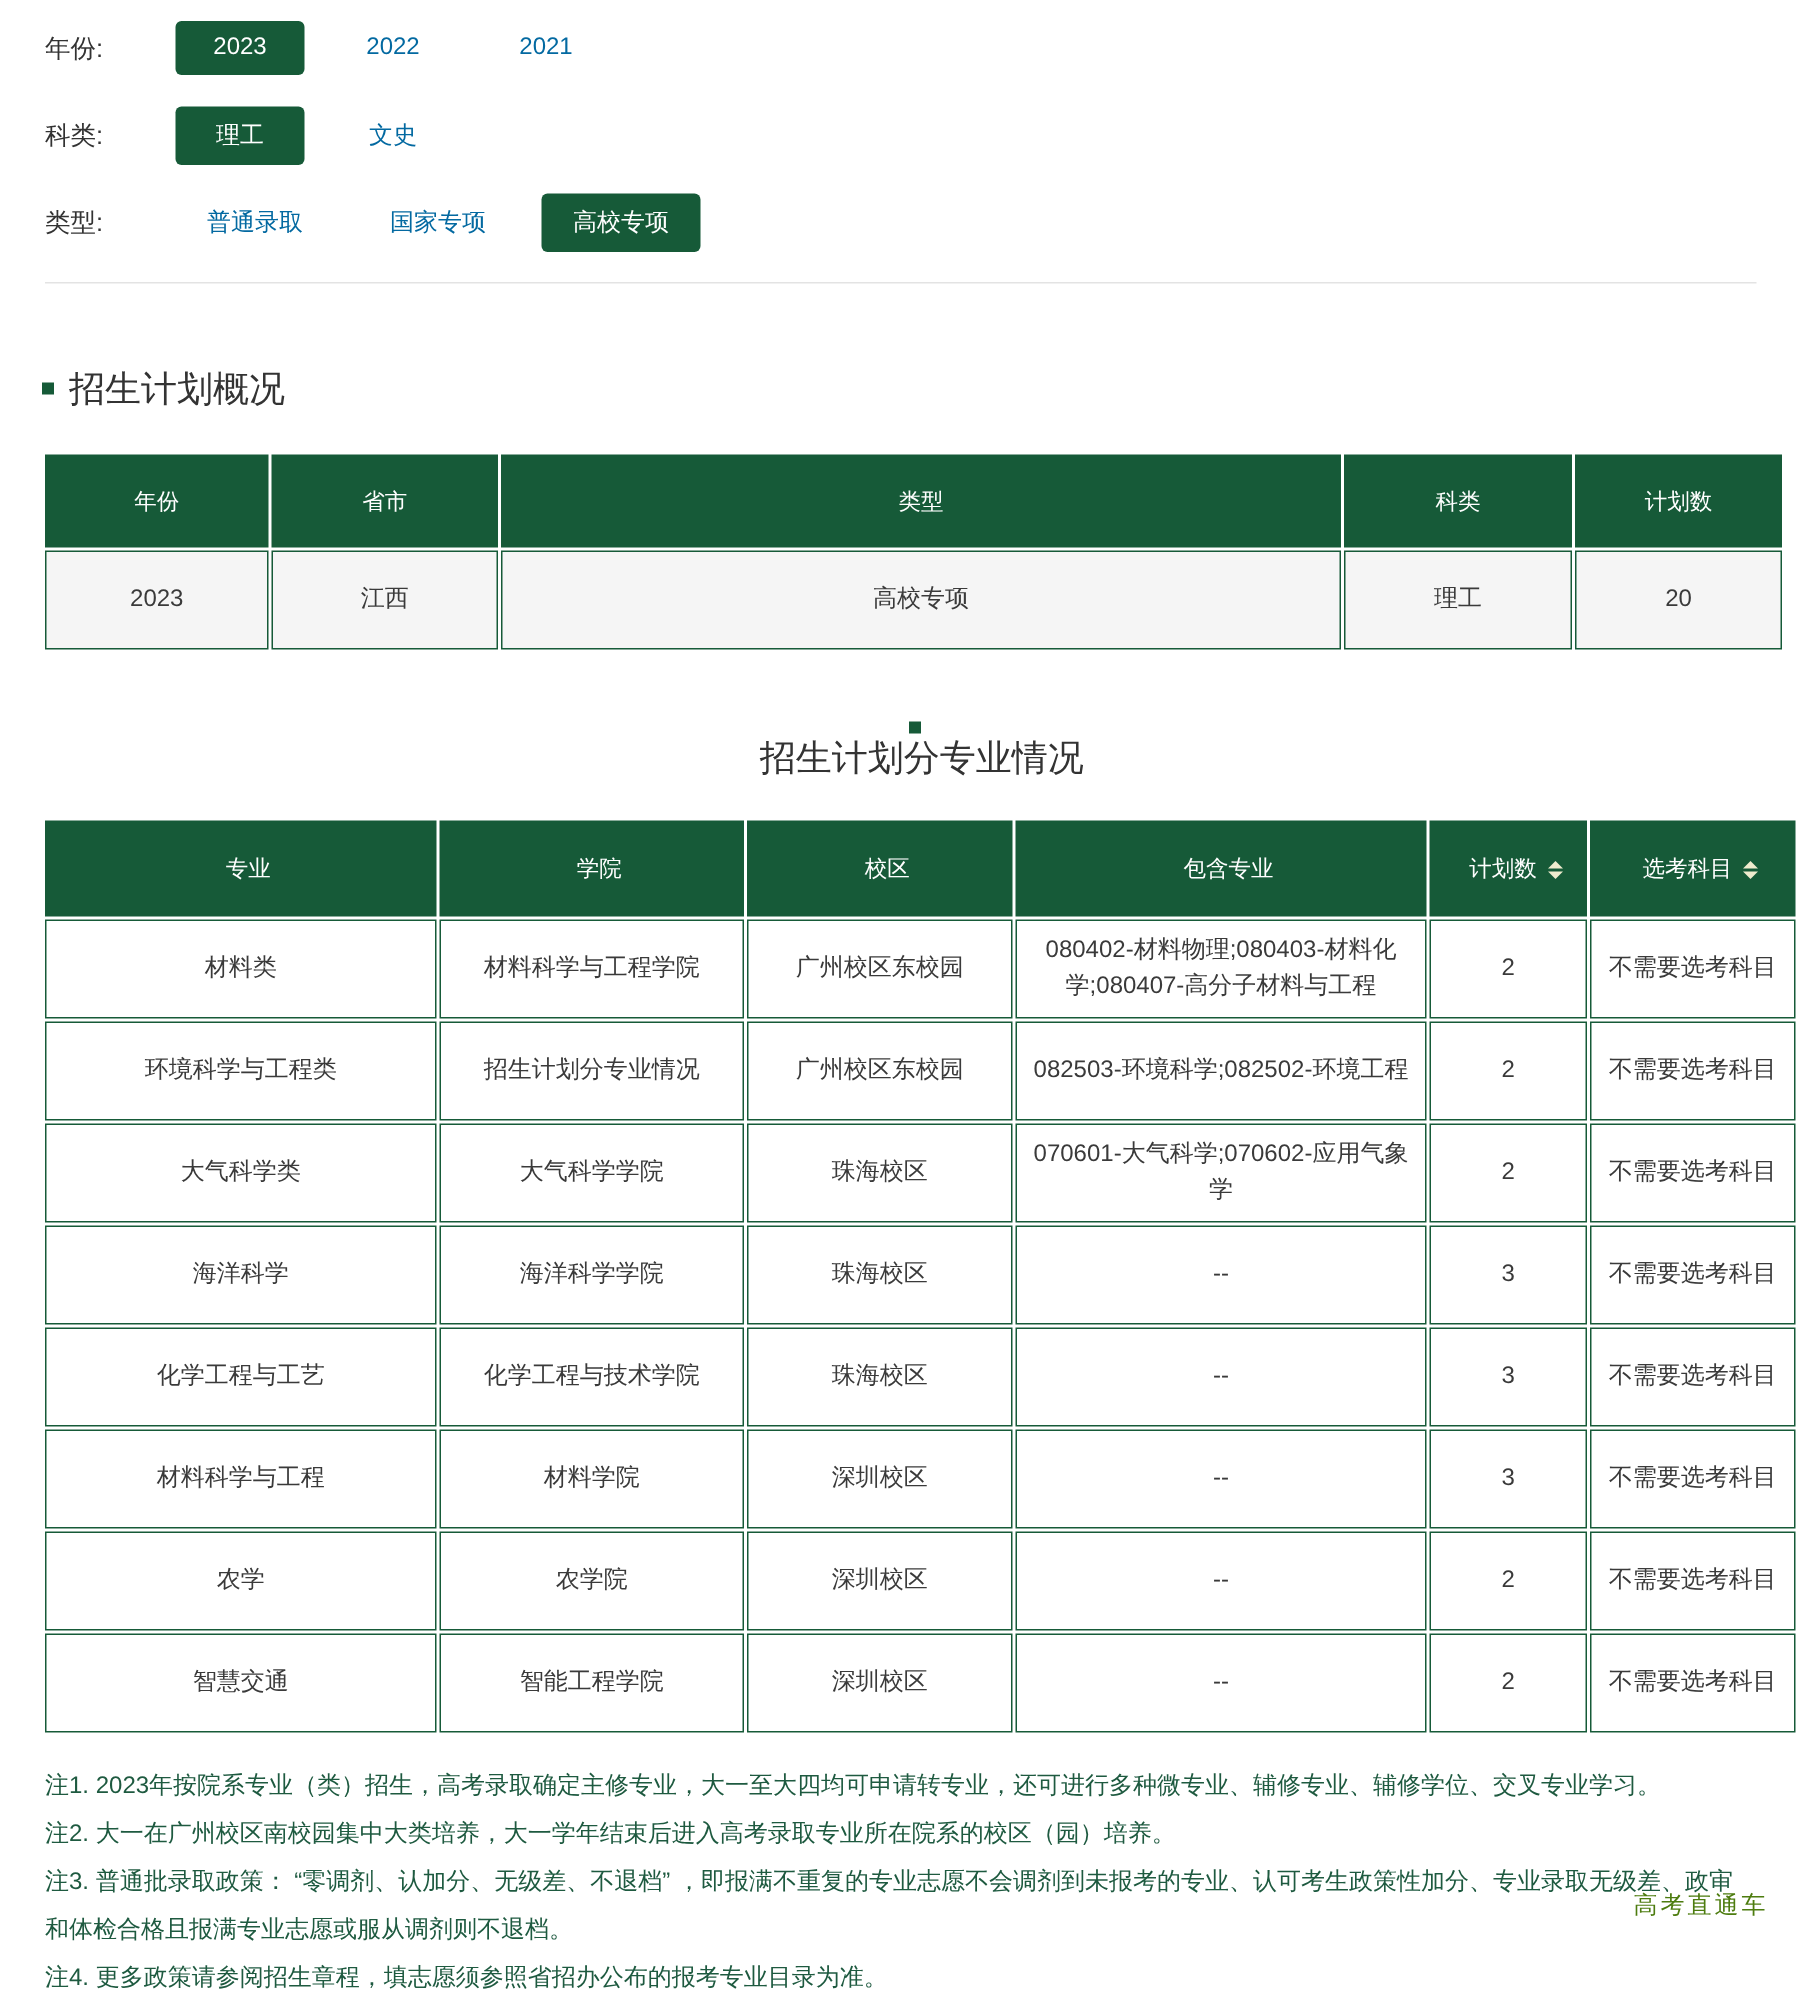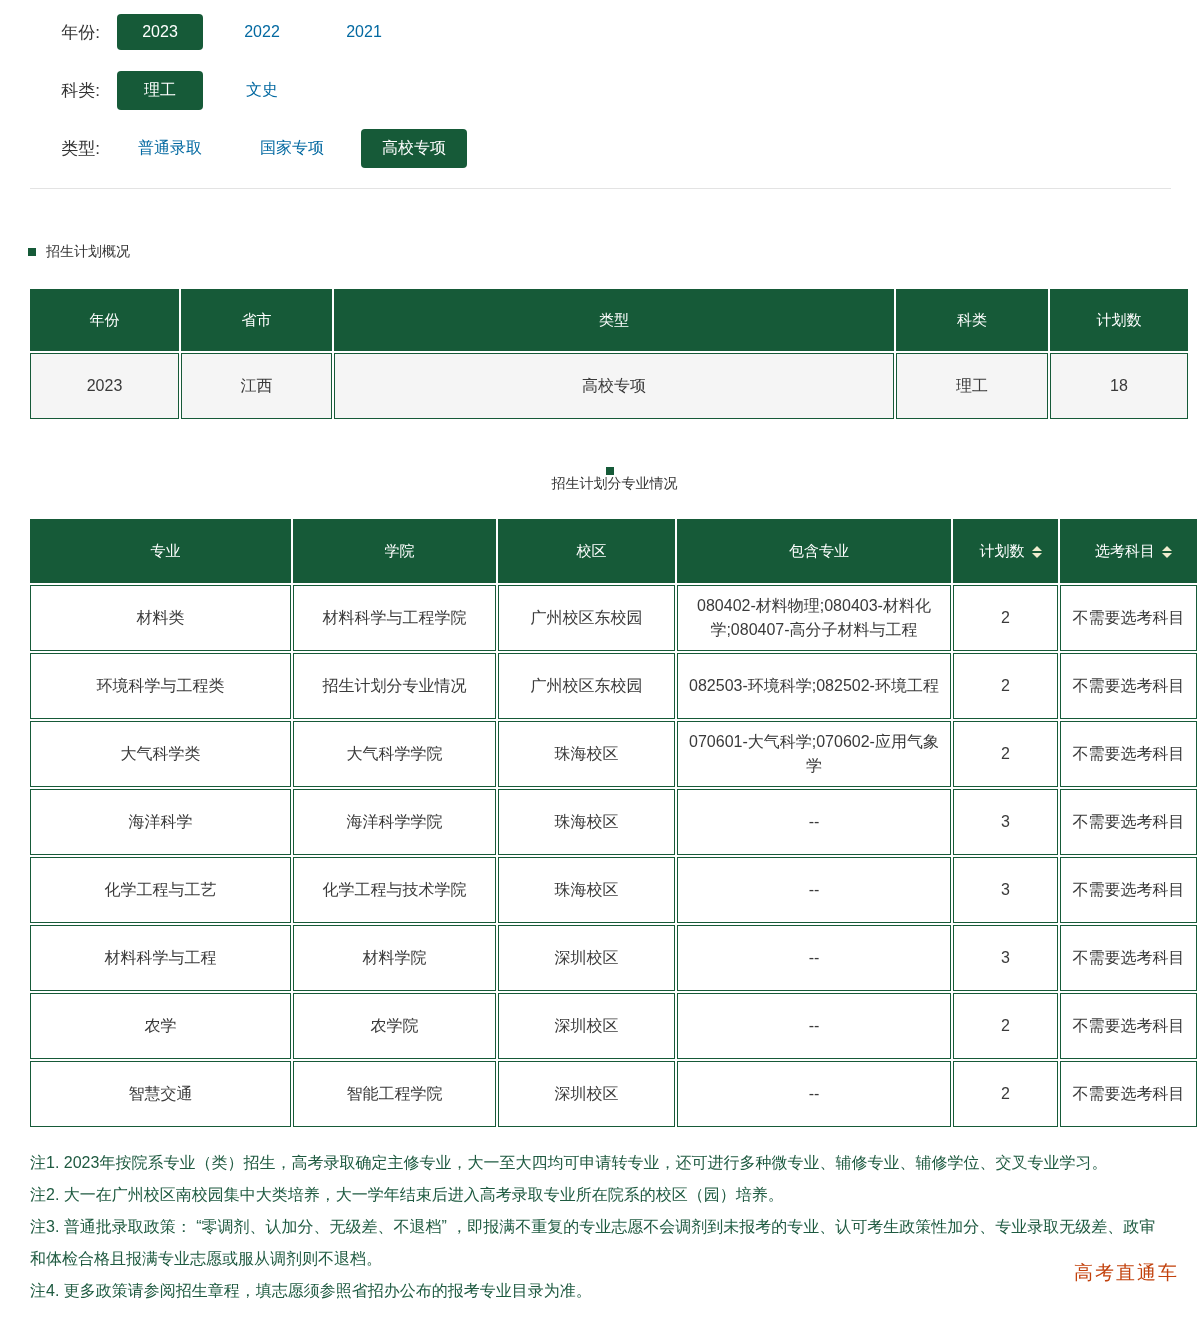--- a/index.html
+++ b/index.html
@@ -6,32 +6,32 @@
   * { box-sizing:border-box; }
   html,body { margin:0; padding:0; }
   body {
     width:1201px; height:1327px; overflow:hidden; background:#fff;
     font-family:"Liberation Sans","DejaVu Sans",sans-serif; color:#333;
     position:relative;
   }
   
   .filters { padding:12px 0 0 30px; }
   .filter-row { display:flex; align-items:center; height:40px; margin-bottom:18px; }
-  .filter-label { width:70px; font-size:17px; color:#333; flex:0 0 auto;text-align:right; }
+  .filter-label { width:70px; font-size:17px; color:#333; flex:0 0 auto; }
   .filter-opts { display:flex; align-items:center; margin-left:17px; }
   .pill {
     font-size:16px; padding:9px 21px; margin-right:16px; min-width:86px;
     text-align:center; color:#0369a1; cursor:pointer; border-radius:4px;
     background:transparent; border:none; white-space:nowrap;
   }
   .pill.active { background:var(--green); color:#fff; }
   
   .divider { border:none; border-top:1px solid #e3e3e3; margin:20px 30px 0 30px; }
   
-  .sec-title { margin:54px 0 0 28px; font-size:14px; color:#333; display:flex; align-items:center; }
+  .sec-title { margin:54px 0 0 28px; font-size:24px; color:#333; display:flex; align-items:center; }
   .sec-title .bullet { width:8px; height:8px; background:var(--green); margin-right:10px; flex:0 0 auto; }
   .sec-title.second { margin-top:46px;flex-direction:column; }
   
   table.tbl {
     border-collapse:separate; border-spacing:2px; table-layout:fixed;
     margin-left:28px; font-size:16px;
   }
   .tbl th {
     background:var(--green); color:#fff; font-weight:normal; font-size:15px;
     text-align:center; vertical-align:middle; padding:0 4px;
@@ -49,21 +49,21 @@
   
   .sort { display:inline-flex; flex-direction:column; gap:2px; margin-left:7px; vertical-align:middle; cursor:pointer; }
   .sort i { display:block; width:0; height:0; border-left:5px solid transparent; border-right:5px solid transparent; }
   .sort .up { border-bottom:5px solid #efecce; }
   .sort .down { border-top:5px solid #efecce; }
   
   .notes { margin:18px 30px 0 30px; }
   .notes p { margin:0; font-size:16px; line-height:32px; color:var(--note); }
   
   .watermark {
-    position:absolute; right:22px; top:1260px; font-size:19px; color:#c2410c;
+    position:absolute; right:22px; top:1260px; font-size:16px; color:#4d7c0f;
     letter-spacing:2px;
   }
 </style>
 </head>
 <body>
 
 <div class="filters" id="filters">
     <div class="filter-row">
       <span class="filter-label">年份:</span>
       <div class="filter-opts">
@@ -112,21 +112,21 @@
         <th><span>科类</span></th>
         <th><span>计划数</span></th>
       </tr>
     </thead>
   <tbody>
       <tr>
         <td>2023</td>
         <td>江西</td>
         <td>高校专项</td>
         <td>理工</td>
-        <td>18</td>
+        <td>20</td>
       </tr>
     </tbody>
 </table>
 
 <div class="sec-title second">
   <span class="bullet"></span>
   <span>招生计划分专业情况</span>
 </div>
 
 <table class="tbl" id="table-majors">

